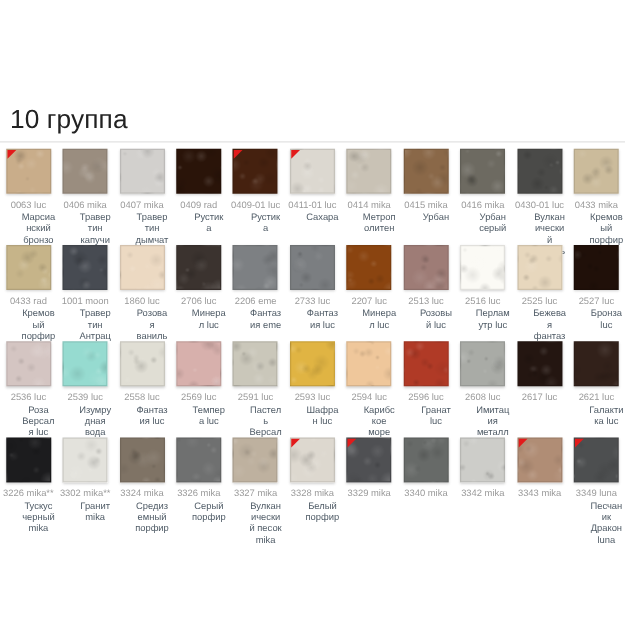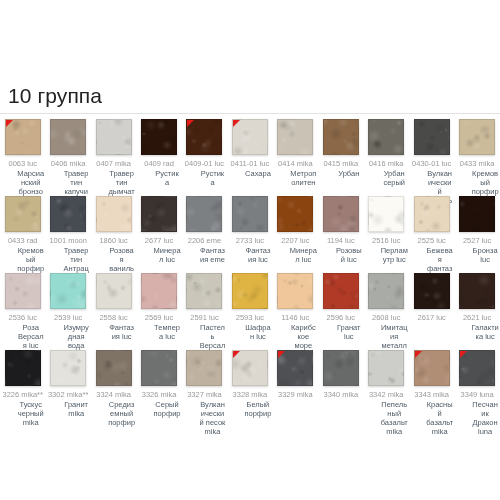--- a/index.html
+++ b/index.html
@@ -220,21 +220,21 @@
           <div class="swatch-wrap">
             <div class="swatch" style="background: radial-gradient(3px at 7px 7px, rgba(0, 0, 0, 0.067) 0%, rgba(0, 0, 0, 0) 100%), radial-gradient(7px at 29px 31px, rgba(255, 255, 255, 0.094) 0%, rgba(0, 0, 0, 0) 100%), radial-gradient(4px at 21px 34px, rgba(255, 255, 255, 0.08) 0%, rgba(0, 0, 0, 0) 100%), radial-gradient(4px at 33px 23px, rgba(0, 0, 0, 0.1) 0%, rgba(0, 0, 0, 0) 100%), radial-gradient(3px at 14px 35px, rgba(255, 255, 255, 0.082) 0%, rgba(0, 0, 0, 0) 100%), radial-gradient(6px at 28px 11px, rgba(0, 0, 0, 0.07) 0%, rgba(0, 0, 0, 0) 100%), radial-gradient(3px at 9px 18px, rgba(255, 255, 255, 0.114) 0%, rgba(0, 0, 0, 0) 100%), radial-gradient(2px at 31px 17px, rgba(255, 255, 255, 0.063) 0%, rgba(0, 0, 0, 0) 100%), radial-gradient(3px at 21px 16px, rgba(255, 255, 255, 0.055) 0%, rgba(0, 0, 0, 0) 100%), linear-gradient(rgb(236, 217, 194), rgb(236, 217, 194));"></div>
           </div>
           <div class="code">1860 luc</div>
           <div class="name">Розовая ваниль luc</div>
         </div>
         <div class="cell">
           <div class="swatch-wrap">
             <div class="swatch" style="background: radial-gradient(7px at 33px 33px, rgba(255, 255, 255, 0.14) 0%, rgba(0, 0, 0, 0) 100%), radial-gradient(7px at 17px 10px, rgba(0, 0, 0, 0.118) 0%, rgba(0, 0, 0, 0) 100%), radial-gradient(5px at 5px 26px, rgba(255, 255, 255, 0.075) 0%, rgba(0, 0, 0, 0) 100%), radial-gradient(2px at 21px 30px, rgba(255, 255, 255, 0.067) 0%, rgba(0, 0, 0, 0) 100%), radial-gradient(4px at 2px 35px, rgba(255, 255, 255, 0.11) 0%, rgba(0, 0, 0, 0) 100%), radial-gradient(2px at 8px 19px, rgba(255, 255, 255, 0.118) 0%, rgba(0, 0, 0, 0) 100%), radial-gradient(5px at 11px 22px, rgba(0, 0, 0, 0.133) 0%, rgba(0, 0, 0, 0) 100%), radial-gradient(7px at 25px 35px, rgba(255, 255, 255, 0.118) 0%, rgba(0, 0, 0, 0) 100%), radial-gradient(6px at 19px 15px, rgba(255, 255, 255, 0.086) 0%, rgba(0, 0, 0, 0) 100%), linear-gradient(rgb(59, 51, 47), rgb(59, 51, 47));"></div>
           </div>
-          <div class="code">2677 luc</div>
+          <div class="code">2706 luc</div>
           <div class="name">Минерал luc</div>
         </div>
         <div class="cell">
           <div class="swatch-wrap">
             <div class="swatch" style="background: radial-gradient(6px at 29px 29px, rgba(255, 255, 255, 0.13) 0%, rgba(0, 0, 0, 0) 100%), radial-gradient(5px at 27px 11px, rgba(0, 0, 0, 0.106) 0%, rgba(0, 0, 0, 0) 100%), radial-gradient(5px at 6px 35px, rgba(255, 255, 255, 0.086) 0%, rgba(0, 0, 0, 0) 100%), radial-gradient(6px at 31px 19px, rgba(0, 0, 0, 0.067) 0%, rgba(0, 0, 0, 0) 100%), radial-gradient(3px at 26px 32px, rgba(255, 255, 255, 0.133) 0%, rgba(0, 0, 0, 0) 100%), radial-gradient(4px at 20px 36px, rgba(0, 0, 0, 0.09) 0%, rgba(0, 0, 0, 0) 100%), radial-gradient(6px at 36px 21px, rgba(0, 0, 0, 0.07) 0%, rgba(0, 0, 0, 0) 100%), radial-gradient(6px at 3px 15px, rgba(255, 255, 255, 0.098) 0%, rgba(0, 0, 0, 0) 100%), radial-gradient(6px at 32px 8px, rgba(0, 0, 0, 0.13) 0%, rgba(0, 0, 0, 0) 100%), linear-gradient(rgb(125, 128, 131), rgb(125, 128, 131));"></div>
           </div>
           <div class="code">2206 eme</div>
           <div class="name">Фантазия eme</div>
         </div>
         <div class="cell">
@@ -248,21 +248,21 @@
           <div class="swatch-wrap">
             <div class="swatch" style="background: radial-gradient(7px at 35px 35px, rgba(255, 255, 255, 0.145) 0%, rgba(0, 0, 0, 0) 100%), radial-gradient(5px at 3px 30px, rgba(255, 255, 255, 0.07) 0%, rgba(0, 0, 0, 0) 100%), radial-gradient(3px at 21px 14px, rgba(255, 255, 255, 0.114) 0%, rgba(0, 0, 0, 0) 100%), radial-gradient(2px at 2px 27px, rgba(255, 255, 255, 0.086) 0%, rgba(0, 0, 0, 0) 100%), radial-gradient(4px at 2px 23px, rgba(255, 255, 255, 0.08) 0%, rgba(0, 0, 0, 0) 100%), radial-gradient(3px at 2px 3px, rgba(255, 255, 255, 0.075) 0%, rgba(0, 0, 0, 0) 100%), radial-gradient(4px at 26px 26px, rgba(0, 0, 0, 0.106) 0%, rgba(0, 0, 0, 0) 100%), radial-gradient(3px at 19px 28px, rgba(0, 0, 0, 0.13) 0%, rgba(0, 0, 0, 0) 100%), radial-gradient(5px at 13px 8px, rgba(255, 255, 255, 0.09) 0%, rgba(0, 0, 0, 0) 100%), linear-gradient(rgb(138, 68, 16), rgb(138, 68, 16));"></div>
           </div>
           <div class="code">2207 luc</div>
           <div class="name">Минерал luc</div>
         </div>
         <div class="cell">
           <div class="swatch-wrap">
             <div class="swatch" style="background: radial-gradient(6px at 27px 27px, rgba(255, 255, 255, 0.125) 0%, rgba(0, 0, 0, 0) 100%), radial-gradient(3px at 17px 11px, rgba(0, 0, 0, 0.08) 0%, rgba(0, 0, 0, 0) 100%), radial-gradient(5px at 28px 31px, rgba(0, 0, 0, 0.098) 0%, rgba(0, 0, 0, 0) 100%), radial-gradient(5px at 29px 22px, rgba(0, 0, 0, 0.133) 0%, rgba(0, 0, 0, 0) 100%), radial-gradient(6px at 20px 32px, rgba(255, 255, 255, 0.145) 0%, rgba(0, 0, 0, 0) 100%), radial-gradient(4px at 16px 10px, rgba(0, 0, 0, 0.12) 0%, rgba(0, 0, 0, 0) 100%), radial-gradient(7px at 36px 35px, rgba(255, 255, 255, 0.067) 0%, rgba(0, 0, 0, 0) 100%), radial-gradient(7px at 12px 25px, rgba(255, 255, 255, 0.082) 0%, rgba(0, 0, 0, 0) 100%), radial-gradient(3px at 15px 17px, rgba(0, 0, 0, 0.094) 0%, rgba(0, 0, 0, 0) 100%), linear-gradient(rgb(158, 124, 118), rgb(158, 124, 118));"></div>
           </div>
-          <div class="code">1194 luc</div>
+          <div class="code">2513 luc</div>
           <div class="name">Розовый luc</div>
         </div>
         <div class="cell">
           <div class="swatch-wrap">
             <div class="swatch" style="background: radial-gradient(2px at 3px 3px, rgba(0, 0, 0, 0.06) 0%, rgba(0, 0, 0, 0) 100%), radial-gradient(6px at 30px 22px, rgba(0, 0, 0, 0.125) 0%, rgba(0, 0, 0, 0) 100%), radial-gradient(6px at 14px 13px, rgba(255, 255, 255, 0.06) 0%, rgba(0, 0, 0, 0) 100%), radial-gradient(4px at 29px 0px, rgba(255, 255, 255, 0.06) 0%, rgba(0, 0, 0, 0) 100%), radial-gradient(4px at 2px 18px, rgba(0, 0, 0, 0.125) 0%, rgba(0, 0, 0, 0) 100%), radial-gradient(5px at 19px 34px, rgba(0, 0, 0, 0.145) 0%, rgba(0, 0, 0, 0) 100%), radial-gradient(6px at 34px 17px, rgba(0, 0, 0, 0.08) 0%, rgba(0, 0, 0, 0) 100%), radial-gradient(5px at 35px 26px, rgba(0, 0, 0, 0.086) 0%, rgba(0, 0, 0, 0) 100%), radial-gradient(7px at 9px 23px, rgba(0, 0, 0, 0.08) 0%, rgba(0, 0, 0, 0) 100%), linear-gradient(rgb(251, 250, 245), rgb(251, 250, 245));"></div>
           </div>
           <div class="code">2516 luc</div>
           <div class="name">Перламутр luc</div>
         </div>
         <div class="cell">
@@ -320,21 +320,21 @@
           <div class="swatch-wrap">
             <div class="swatch" style="background: radial-gradient(3px at 6px 6px, rgba(0, 0, 0, 0.067) 0%, rgba(0, 0, 0, 0) 100%), radial-gradient(4px at 1px 5px, rgba(255, 255, 255, 0.14) 0%, rgba(0, 0, 0, 0) 100%), radial-gradient(3px at 2px 30px, rgba(255, 255, 255, 0.14) 0%, rgba(0, 0, 0, 0) 100%), radial-gradient(6px at 33px 1px, rgba(0, 0, 0, 0.11) 0%, rgba(0, 0, 0, 0) 100%), radial-gradient(7px at 24px 16px, rgba(0, 0, 0, 0.075) 0%, rgba(0, 0, 0, 0) 100%), radial-gradient(5px at 17px 25px, rgba(0, 0, 0, 0.063) 0%, rgba(0, 0, 0, 0) 100%), radial-gradient(4px at 12px 21px, rgba(0, 0, 0, 0.1) 0%, rgba(0, 0, 0, 0) 100%), radial-gradient(6px at 8px 20px, rgba(255, 255, 255, 0.125) 0%, rgba(0, 0, 0, 0) 100%), radial-gradient(5px at 21px 22px, rgba(0, 0, 0, 0.11) 0%, rgba(0, 0, 0, 0) 100%), linear-gradient(rgb(224, 180, 67), rgb(224, 180, 67));"></div>
           </div>
           <div class="code">2593 luc</div>
           <div class="name">Шафран luc</div>
         </div>
         <div class="cell">
           <div class="swatch-wrap">
             <div class="swatch" style="background: radial-gradient(3px at 7px 7px, rgba(0, 0, 0, 0.067) 0%, rgba(0, 0, 0, 0) 100%), radial-gradient(2px at 24px 12px, rgba(0, 0, 0, 0.13) 0%, rgba(0, 0, 0, 0) 100%), radial-gradient(6px at 34px 25px, rgba(0, 0, 0, 0.1) 0%, rgba(0, 0, 0, 0) 100%), radial-gradient(4px at 17px 8px, rgba(0, 0, 0, 0.094) 0%, rgba(0, 0, 0, 0) 100%), radial-gradient(2px at 20px 0px, rgba(0, 0, 0, 0.086) 0%, rgba(0, 0, 0, 0) 100%), radial-gradient(4px at 18px 34px, rgba(0, 0, 0, 0.082) 0%, rgba(0, 0, 0, 0) 100%), radial-gradient(4px at 33px 7px, rgba(255, 255, 255, 0.11) 0%, rgba(0, 0, 0, 0) 100%), radial-gradient(2px at 24px 20px, rgba(255, 255, 255, 0.067) 0%, rgba(0, 0, 0, 0) 100%), radial-gradient(3px at 12px 9px, rgba(0, 0, 0, 0.125) 0%, rgba(0, 0, 0, 0) 100%), linear-gradient(rgb(239, 199, 155), rgb(239, 199, 155));"></div>
           </div>
-          <div class="code">1146 luc</div>
+          <div class="code">2594 luc</div>
           <div class="name">Карибское море luc</div>
         </div>
         <div class="cell">
           <div class="swatch-wrap">
             <div class="swatch" style="background: radial-gradient(4px at 16px 16px, rgba(0, 0, 0, 0.094) 0%, rgba(0, 0, 0, 0) 100%), radial-gradient(3px at 9px 32px, rgba(0, 0, 0, 0.13) 0%, rgba(0, 0, 0, 0) 100%), radial-gradient(5px at 8px 9px, rgba(0, 0, 0, 0.12) 0%, rgba(0, 0, 0, 0) 100%), radial-gradient(3px at 33px 22px, rgba(255, 255, 255, 0.082) 0%, rgba(0, 0, 0, 0) 100%), radial-gradient(3px at 20px 19px, rgba(0, 0, 0, 0.13) 0%, rgba(0, 0, 0, 0) 100%), radial-gradient(4px at 4px 8px, rgba(255, 255, 255, 0.114) 0%, rgba(0, 0, 0, 0) 100%), radial-gradient(4px at 12px 3px, rgba(255, 255, 255, 0.114) 0%, rgba(0, 0, 0, 0) 100%), radial-gradient(7px at 30px 21px, rgba(0, 0, 0, 0.05) 0%, rgba(0, 0, 0, 0) 100%), radial-gradient(5px at 28px 33px, rgba(0, 0, 0, 0.082) 0%, rgba(0, 0, 0, 0) 100%), linear-gradient(rgb(176, 58, 38), rgb(176, 58, 38));"></div>
           </div>
           <div class="code">2596 luc</div>
           <div class="name">Гранат luc</div>
         </div>
         <div class="cell">
@@ -413,29 +413,27 @@
           <div class="swatch-wrap">
             <div class="swatch" style="background: radial-gradient(3px at 4px 4px, rgba(0, 0, 0, 0.063) 0%, rgba(0, 0, 0, 0) 100%), radial-gradient(6px at 19px 4px, rgba(255, 255, 255, 0.082) 0%, rgba(0, 0, 0, 0) 100%), radial-gradient(3px at 23px 1px, rgba(255, 255, 255, 0.086) 0%, rgba(0, 0, 0, 0) 100%), radial-gradient(4px at 29px 1px, rgba(255, 255, 255, 0.06) 0%, rgba(0, 0, 0, 0) 100%), radial-gradient(6px at 26px 11px, rgba(0, 0, 0, 0.094) 0%, rgba(0, 0, 0, 0) 100%), radial-gradient(7px at 5px 25px, rgba(255, 255, 255, 0.09) 0%, rgba(0, 0, 0, 0) 100%), radial-gradient(3px at 10px 24px, rgba(0, 0, 0, 0.07) 0%, rgba(0, 0, 0, 0) 100%), radial-gradient(2px at 16px 3px, rgba(0, 0, 0, 0.09) 0%, rgba(0, 0, 0, 0) 100%), radial-gradient(6px at 15px 13px, rgba(0, 0, 0, 0.145) 0%, rgba(0, 0, 0, 0) 100%), linear-gradient(rgb(103, 106, 104), rgb(103, 106, 104));"></div>
           </div>
           <div class="code">3340 mika</div>
         </div>
         <div class="cell">
           <div class="swatch-wrap">
             <div class="swatch" style="background: radial-gradient(3px at 4px 4px, rgba(0, 0, 0, 0.06) 0%, rgba(0, 0, 0, 0) 100%), radial-gradient(3px at 34px 23px, rgba(0, 0, 0, 0.106) 0%, rgba(0, 0, 0, 0) 100%), radial-gradient(5px at 33px 22px, rgba(255, 255, 255, 0.12) 0%, rgba(0, 0, 0, 0) 100%), radial-gradient(3px at 1px 23px, rgba(0, 0, 0, 0.12) 0%, rgba(0, 0, 0, 0) 100%), radial-gradient(3px at 24px 30px, rgba(0, 0, 0, 0.133) 0%, rgba(0, 0, 0, 0) 100%), radial-gradient(2px at 21px 28px, rgba(0, 0, 0, 0.13) 0%, rgba(0, 0, 0, 0) 100%), radial-gradient(5px at 22px 29px, rgba(0, 0, 0, 0.07) 0%, rgba(0, 0, 0, 0) 100%), radial-gradient(4px at 10px 1px, rgba(255, 255, 255, 0.11) 0%, rgba(0, 0, 0, 0) 100%), radial-gradient(2px at 10px 34px, rgba(255, 255, 255, 0.12) 0%, rgba(0, 0, 0, 0) 100%), linear-gradient(rgb(205, 205, 201), rgb(205, 205, 201));"></div>
           </div>
           <div class="code">3342 mika</div>
-          <div class="name">Пепельный базальт mika</div>
         </div>
         <div class="cell">
           <div class="swatch-wrap">
             <div class="swatch" style="background: radial-gradient(3px at 8px 8px, rgba(0, 0, 0, 0.07) 0%, rgba(0, 0, 0, 0) 100%), radial-gradient(5px at 11px 29px, rgba(255, 255, 255, 0.125) 0%, rgba(0, 0, 0, 0) 100%), radial-gradient(7px at 34px 30px, rgba(255, 255, 255, 0.07) 0%, rgba(0, 0, 0, 0) 100%), radial-gradient(4px at 0px 8px, rgba(0, 0, 0, 0.08) 0%, rgba(0, 0, 0, 0) 100%), radial-gradient(3px at 34px 25px, rgba(255, 255, 255, 0.15) 0%, rgba(0, 0, 0, 0) 100%), radial-gradient(4px at 2px 19px, rgba(255, 255, 255, 0.114) 0%, rgba(0, 0, 0, 0) 100%), radial-gradient(7px at 6px 22px, rgba(0, 0, 0, 0.094) 0%, rgba(0, 0, 0, 0) 100%), radial-gradient(7px at 10px 9px, rgba(255, 255, 255, 0.114) 0%, rgba(0, 0, 0, 0) 100%), radial-gradient(5px at 32px 17px, rgba(0, 0, 0, 0.07) 0%, rgba(0, 0, 0, 0) 100%), linear-gradient(rgb(176, 141, 117), rgb(176, 141, 117));"></div>
             <div class="marker"></div>
           </div>
           <div class="code">3343 mika</div>
-          <div class="name">Красный базальт mika</div>
         </div>
         <div class="cell">
           <div class="swatch-wrap">
             <div class="swatch" style="background: radial-gradient(3px at 5px 5px, rgba(0, 0, 0, 0.063) 0%, rgba(0, 0, 0, 0) 100%), radial-gradient(6px at 31px 21px, rgba(0, 0, 0, 0.082) 0%, rgba(0, 0, 0, 0) 100%), radial-gradient(2px at 34px 30px, rgba(255, 255, 255, 0.11) 0%, rgba(0, 0, 0, 0) 100%), radial-gradient(7px at 24px 25px, rgba(0, 0, 0, 0.063) 0%, rgba(0, 0, 0, 0) 100%), radial-gradient(2px at 3px 18px, rgba(255, 255, 255, 0.118) 0%, rgba(0, 0, 0, 0) 100%), radial-gradient(6px at 35px 11px, rgba(255, 255, 255, 0.055) 0%, rgba(0, 0, 0, 0) 100%), radial-gradient(4px at 36px 30px, rgba(255, 255, 255, 0.063) 0%, rgba(0, 0, 0, 0) 100%), radial-gradient(5px at 5px 19px, rgba(255, 255, 255, 0.1) 0%, rgba(0, 0, 0, 0) 100%), radial-gradient(6px at 20px 31px, rgba(0, 0, 0, 0.08) 0%, rgba(0, 0, 0, 0) 100%), linear-gradient(rgb(77, 79, 80), rgb(77, 79, 80));"></div>
             <div class="marker"></div>
           </div>
           <div class="code">3349 luna</div>
           <div class="name">Песчаник Дракон luna</div>
         </div>
       </div>

